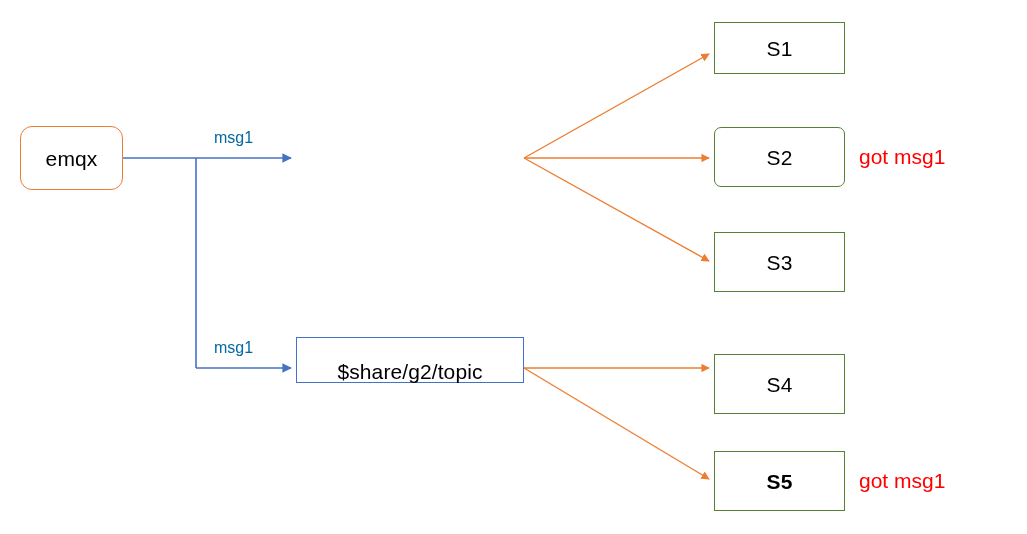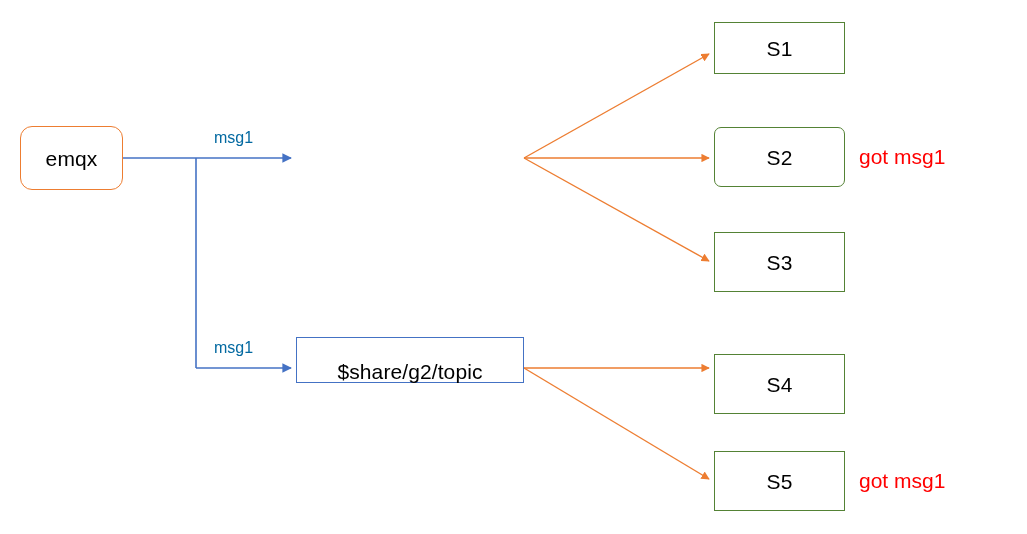--- a/index.html
+++ b/index.html
@@ -115,21 +115,21 @@
   </div>
 
   <div class="node node-sub" style="left:714px; top:232px; width:131px; height:60px;">
     <span class="node-label">S3</span>
   </div>
 
   <div class="node node-sub" style="left:714px; top:338px; width:131px; height:60px;margin-top:16px;">
     <span class="node-label">S4</span>
   </div>
 
-  <div class="node node-sub" style="left:714px; top:451px; width:131px; height:60px;">
+  <div class="node node-sub" style="left:714px; top:451px; width:131px; height:60px;font-weight:bold;">
     <span class="node-label">S5</span>
   </div>
 
   <span class="edge-label" style="left:214px; top:130px;">msg1</span>
 
   <span class="edge-label" style="left:214px; top:340px;">msg1</span>
 
   <span class="note-label" style="left:859px; top:146px;">got msg1</span>
 
   <span class="note-label" style="left:859px; top:470px;">got msg1</span>

